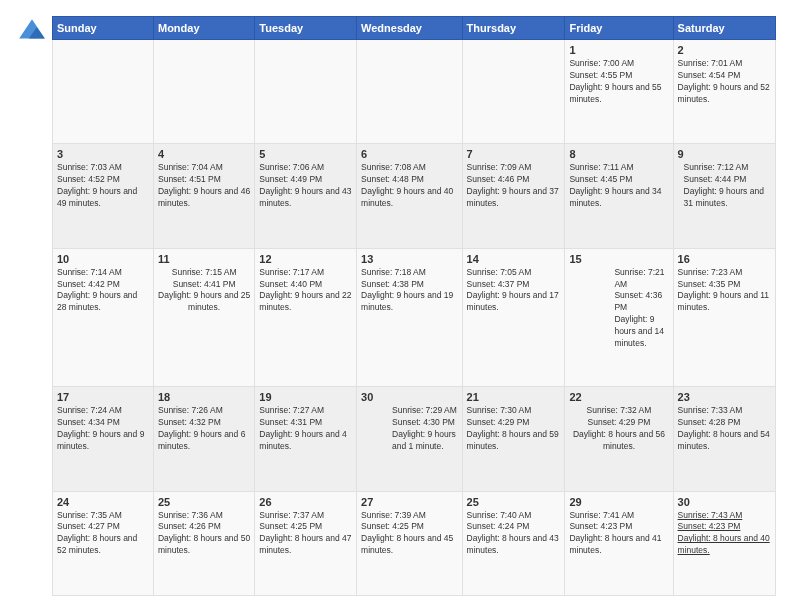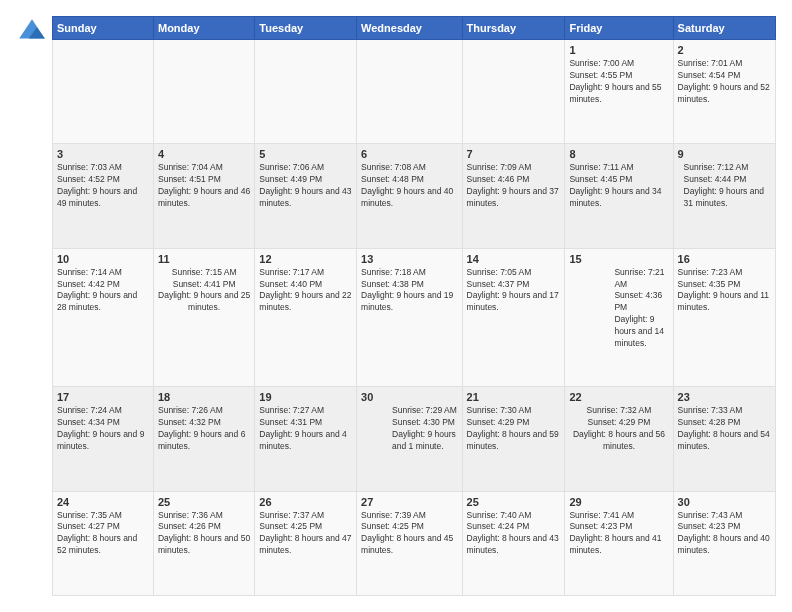--- a/index.html
+++ b/index.html
@@ -329,21 +329,21 @@
 Daylight: 8 hours and 43 minutes.</div>
             </td>
             <td>
               <span class="day-num">29</span>
               <div class="day-info" style="white-space: pre-line;">Sunrise: 7:41 AM
 Sunset: 4:23 PM
 Daylight: 8 hours and 41 minutes.</div>
             </td>
             <td>
               <span class="day-num">30</span>
-              <div class="day-info" style="white-space: pre-line;">Sunrise: 7:43 AM
+              <div class="day-info" style="white-space: pre-line; text-decoration: underline;">Sunrise: 7:43 AM
 Sunset: 4:23 PM
 Daylight: 8 hours and 40 minutes.</div>
             </td>
           </tr>
         </tbody>
     </table>
   </div>
 </div>
 
 </body></html>

